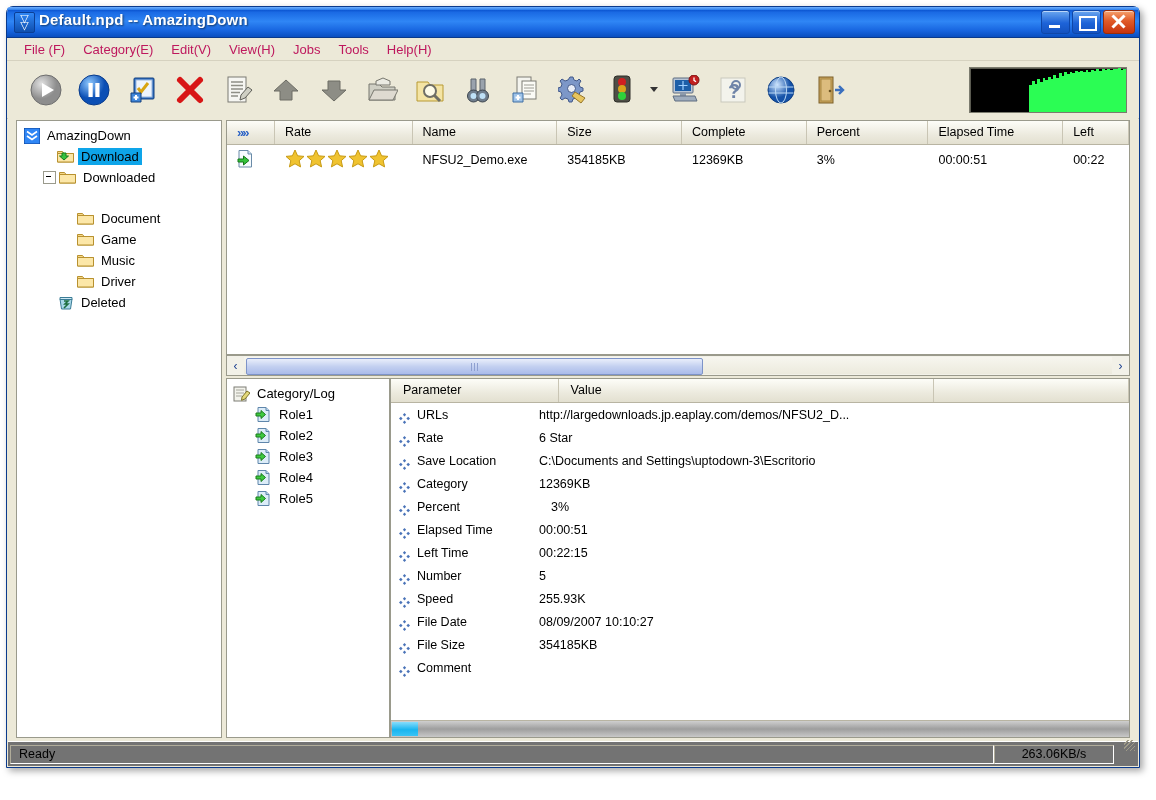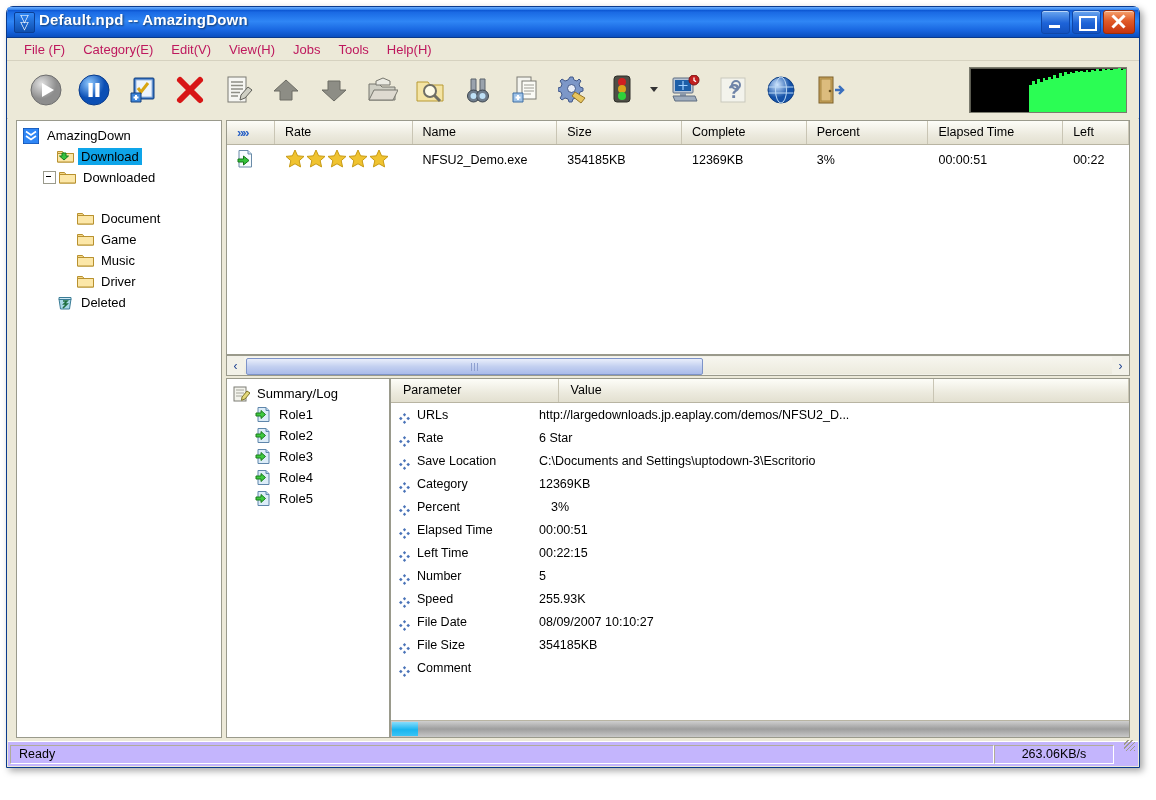--- a/index.html
+++ b/index.html
@@ -49,21 +49,21 @@
          border:1px solid #7b7b6e;box-shadow:inset 1px 1px 0 #5a5a50;}
   .graph .bars{position:absolute;right:0;bottom:0;height:100%;width:62%;display:flex;align-items:flex-end;}
   .graph .bars span{flex:1;background:#2bfd54;}
 
   
   .content{position:absolute;left:1px;top:111px;right:1px;bottom:27px;background:#ece9d8;}
   .pane{position:absolute;background:#fff;border:1px solid #9a9a8c;overflow:hidden;}
   .tree-pane{left:8px;top:2px;width:204px;bottom:2px;border:1px solid #9a9a8c;background:#fff;}
 
   .tree{padding:4px 0 0 6px;font-size:13px;color:#000;}
-  .trow{display:flex;align-items:center;height:21px;position:relative;padding-left:0;}
+  .trow{display:flex;align-items:center;height:21px;position:relative;padding-left:0;text-align:right;}
   .trow .lbl{padding:1px 3px;white-space:nowrap;}
   .trow.selected .lbl{background:#0ea5e9;}
   .expander{width:11px;height:11px;border:1px solid #9a9a8c;background:#fff;position:relative;margin-right:3px;flex:none;}
   .expander:before{content:"";position:absolute;left:2px;top:4px;width:5px;height:1px;background:#000;}
 
   .ic{width:17px;height:16px;margin-right:4px;position:relative;flex:none;}
 
   
   .list-pane{left:218px;top:2px;right:8px;height:233px;}
   .lhead{display:flex;height:23px;background:linear-gradient(180deg,#fdfdf8,#eceade 60%,#e3e0d0);
@@ -93,21 +93,21 @@
   .pname{width:148px;padding-left:26px;box-sizing:border-box;position:relative;white-space:nowrap;}
   .pval{white-space:nowrap;}
   .diamond{position:absolute;left:8px;top:5px;width:11px;height:11px;}
 
   .pscroll{position:absolute;left:0;right:0;bottom:0;height:16px;
            background:linear-gradient(180deg,#cfcfcf,#9e9e9e 50%,#c8c8c8);border-top:1px solid #b8b4a2;}
   .pscroll .thumb{position:absolute;left:1px;top:1px;width:26px;height:14px;
            background:linear-gradient(180deg,#86dcfb,#19b5ef 55%,#39c4f5);}
 
   
-  .statusbar{position:absolute;left:1px;right:1px;bottom:1px;height:24px;background:#c4b5fd;
+  .statusbar{position:absolute;left:1px;right:1px;bottom:1px;height:24px;background:#737373;
              border-top:1px solid #fff;display:flex;align-items:center;font-size:12.5px;}
   .sb-cell{height:19px;display:flex;align-items:center;padding-left:8px;
            border-left:1px solid #b0ac9a;border-top:1px solid #b0ac9a;
            border-right:1px solid #fff;border-bottom:1px solid #fff;box-sizing:border-box;}
   .sb-main{flex:1;margin-left:2px;}
   .sb-speed{width:120px;justify-content:center;padding-left:0;}
   .sb-grip{width:24px;position:relative;}
   .sb-grip:after{content:"";position:absolute;right:3px;bottom:3px;width:11px;height:11px;
      background:repeating-linear-gradient(-45deg,#9e9a88 0 1px,transparent 1px 3px);}
 </style>
@@ -488,21 +488,21 @@
     <div class="pane log-pane">
       <div class="tree" id="log-host">
             <div class="trow" style="padding-left: 0px;">
               <span class="ic"><svg width="17" height="16" viewBox="0 0 17 16">
                   <rect x="1" y="1" width="12" height="14" fill="#f3f3ec" stroke="#7d7d74"></rect>
                   <g stroke="#a6a69c">
                     <path d="M3 4h8M3 7h8M3 10h6"></path>
                   </g>
                   <path d="M9 11 l5 -6 l3 2 l-5 6 l-3.5 1.3z" fill="#e3d87a" stroke="#7d7328"></path>
                 </svg></span>
-              <span class="lbl">Summary/Log</span>
+              <span class="lbl">Category/Log</span>
             </div>
             <div class="trow" style="padding-left: 22px;">
               <span class="ic"><svg width="17" height="15" viewBox="0 0 17 15">
                   <path d="M3 0.5 h8 l3 3 v11 H3z" fill="#dcecf8" stroke="#5f86ab"></path>
                   <path d="M11 0.5 v3 h3" fill="#b9d5ea" stroke="#5f86ab"></path>
                   <path d="M1 6 h5 v-2.5 l4.5 4 L6 11.5 V9 H1z" fill="#3ec93f" stroke="#1a7d1c"></path>
                 </svg></span>
               <span class="lbl">Role1</span>
             </div>
             <div class="trow" style="padding-left: 22px;">

